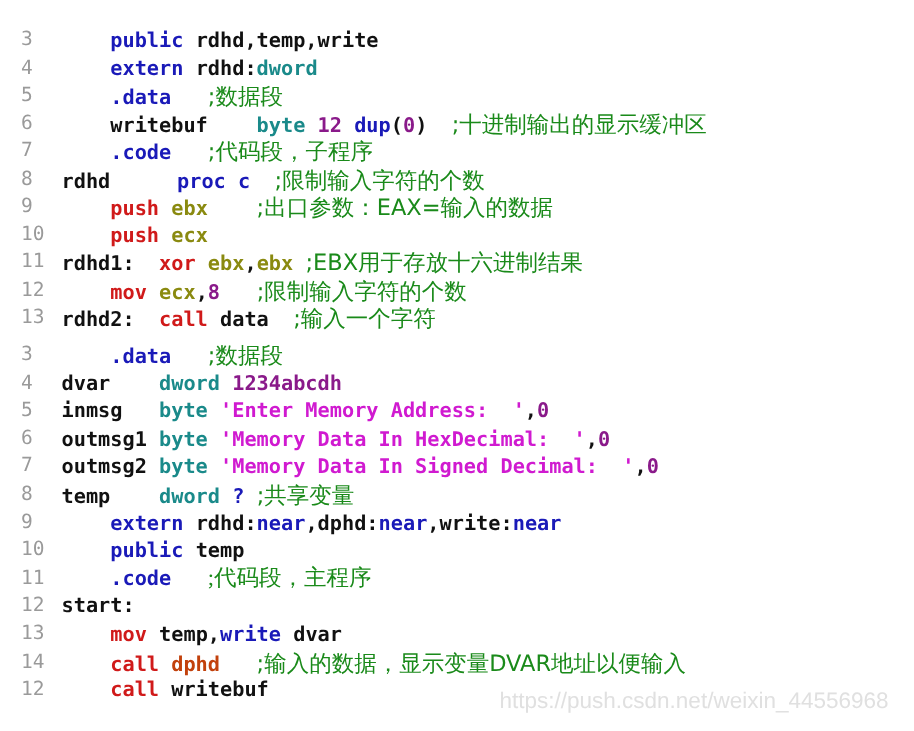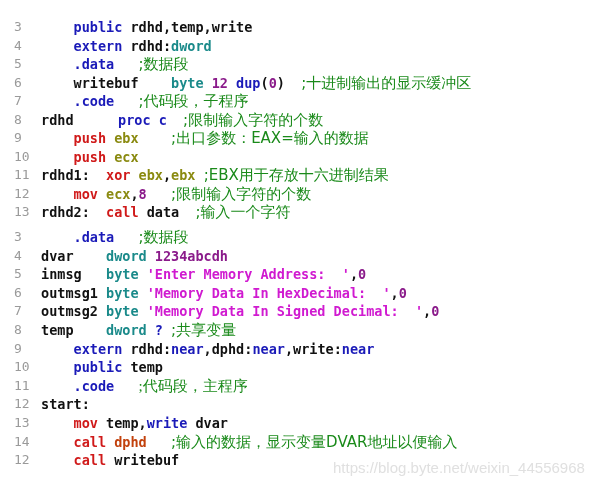--- a/index.html
+++ b/index.html
@@ -39,13 +39,13 @@
     <div class="line" style="top: 74.4px;"><span class="ln">7</span><span class="code"><span style="color: rgb(17, 17, 17);">outmsg2 </span><span style="color: rgb(26, 138, 138);">byte</span><span style="color: rgb(17, 17, 17);"> </span><span style="color: rgb(208, 26, 208);">'Memory Data In Signed Decimal:  '</span><span style="color: rgb(17, 17, 17);">,</span><span style="color: rgb(138, 26, 138);">0</span></span></div>
     <div class="line" style="top: 93px;"><span class="ln">8</span><span class="code"><span style="color: rgb(17, 17, 17);">temp    </span><span style="color: rgb(26, 138, 138);">dword</span><span style="color: rgb(17, 17, 17);"> </span><span style="color: rgb(26, 26, 184);">?</span><span style="color: rgb(17, 17, 17);"> </span><span class="cmt" style="color: rgb(26, 138, 26);">;共享变量</span></span></div>
     <div class="line" style="top: 111.6px;"><span class="ln">9</span><span class="code"><span style="color: rgb(17, 17, 17);">    </span><span style="color: rgb(26, 26, 184);">extern</span><span style="color: rgb(17, 17, 17);"> rdhd:</span><span style="color: rgb(26, 26, 184);">near</span><span style="color: rgb(17, 17, 17);">,dphd:</span><span style="color: rgb(26, 26, 184);">near</span><span style="color: rgb(17, 17, 17);">,write:</span><span style="color: rgb(26, 26, 184);">near</span></span></div>
     <div class="line" style="top: 130.2px;"><span class="ln">10</span><span class="code"><span style="color: rgb(17, 17, 17);">    </span><span style="color: rgb(26, 26, 184);">public</span><span style="color: rgb(17, 17, 17);"> temp</span></span></div>
     <div class="line" style="top: 148.8px;"><span class="ln">11</span><span class="code"><span style="color: rgb(17, 17, 17);">    </span><span style="color: rgb(26, 26, 184);">.code</span><span style="color: rgb(17, 17, 17);">   </span><span class="cmt" style="color: rgb(26, 138, 26); font-family: Liberation Serif, serif;">;代码段，主程序</span></span></div>
     <div class="line" style="top: 167.4px;"><span class="ln">12</span><span class="code"><span style="color: rgb(17, 17, 17);">start:</span></span></div>
     <div class="line" style="top: 186px;"><span class="ln">13</span><span class="code"><span style="color: rgb(17, 17, 17);">    </span><span style="color: rgb(208, 26, 26);">mov</span><span style="color: rgb(17, 17, 17);"> temp,</span><span style="color: rgb(26, 26, 184);">write</span><span style="color: rgb(17, 17, 17);"> dvar</span></span></div>
     <div class="line" style="top: 204.6px;"><span class="ln">14</span><span class="code"><span style="color: rgb(17, 17, 17);">    </span><span style="color: rgb(208, 26, 26);">call</span><span style="color: #c2410c;"> dphd   </span><span class="cmt" style="color: rgb(26, 138, 26);">;输入的数据，显示变量DVAR地址以便输入</span></span></div>
     <div class="line" style="top: 223.2px;"><span class="ln">12</span><span class="code"><span style="color: rgb(17, 17, 17);">    </span><span style="color: rgb(208, 26, 26);">call</span><span style="color: rgb(17, 17, 17);"> writebuf</span></span></div>
   </div>
-<div class="watermark">https://blog.byte.net/weixin_44556968</div>
+<div class="watermark">https://push.csdn.net/weixin_44556968</div>
 
 </body></html>

